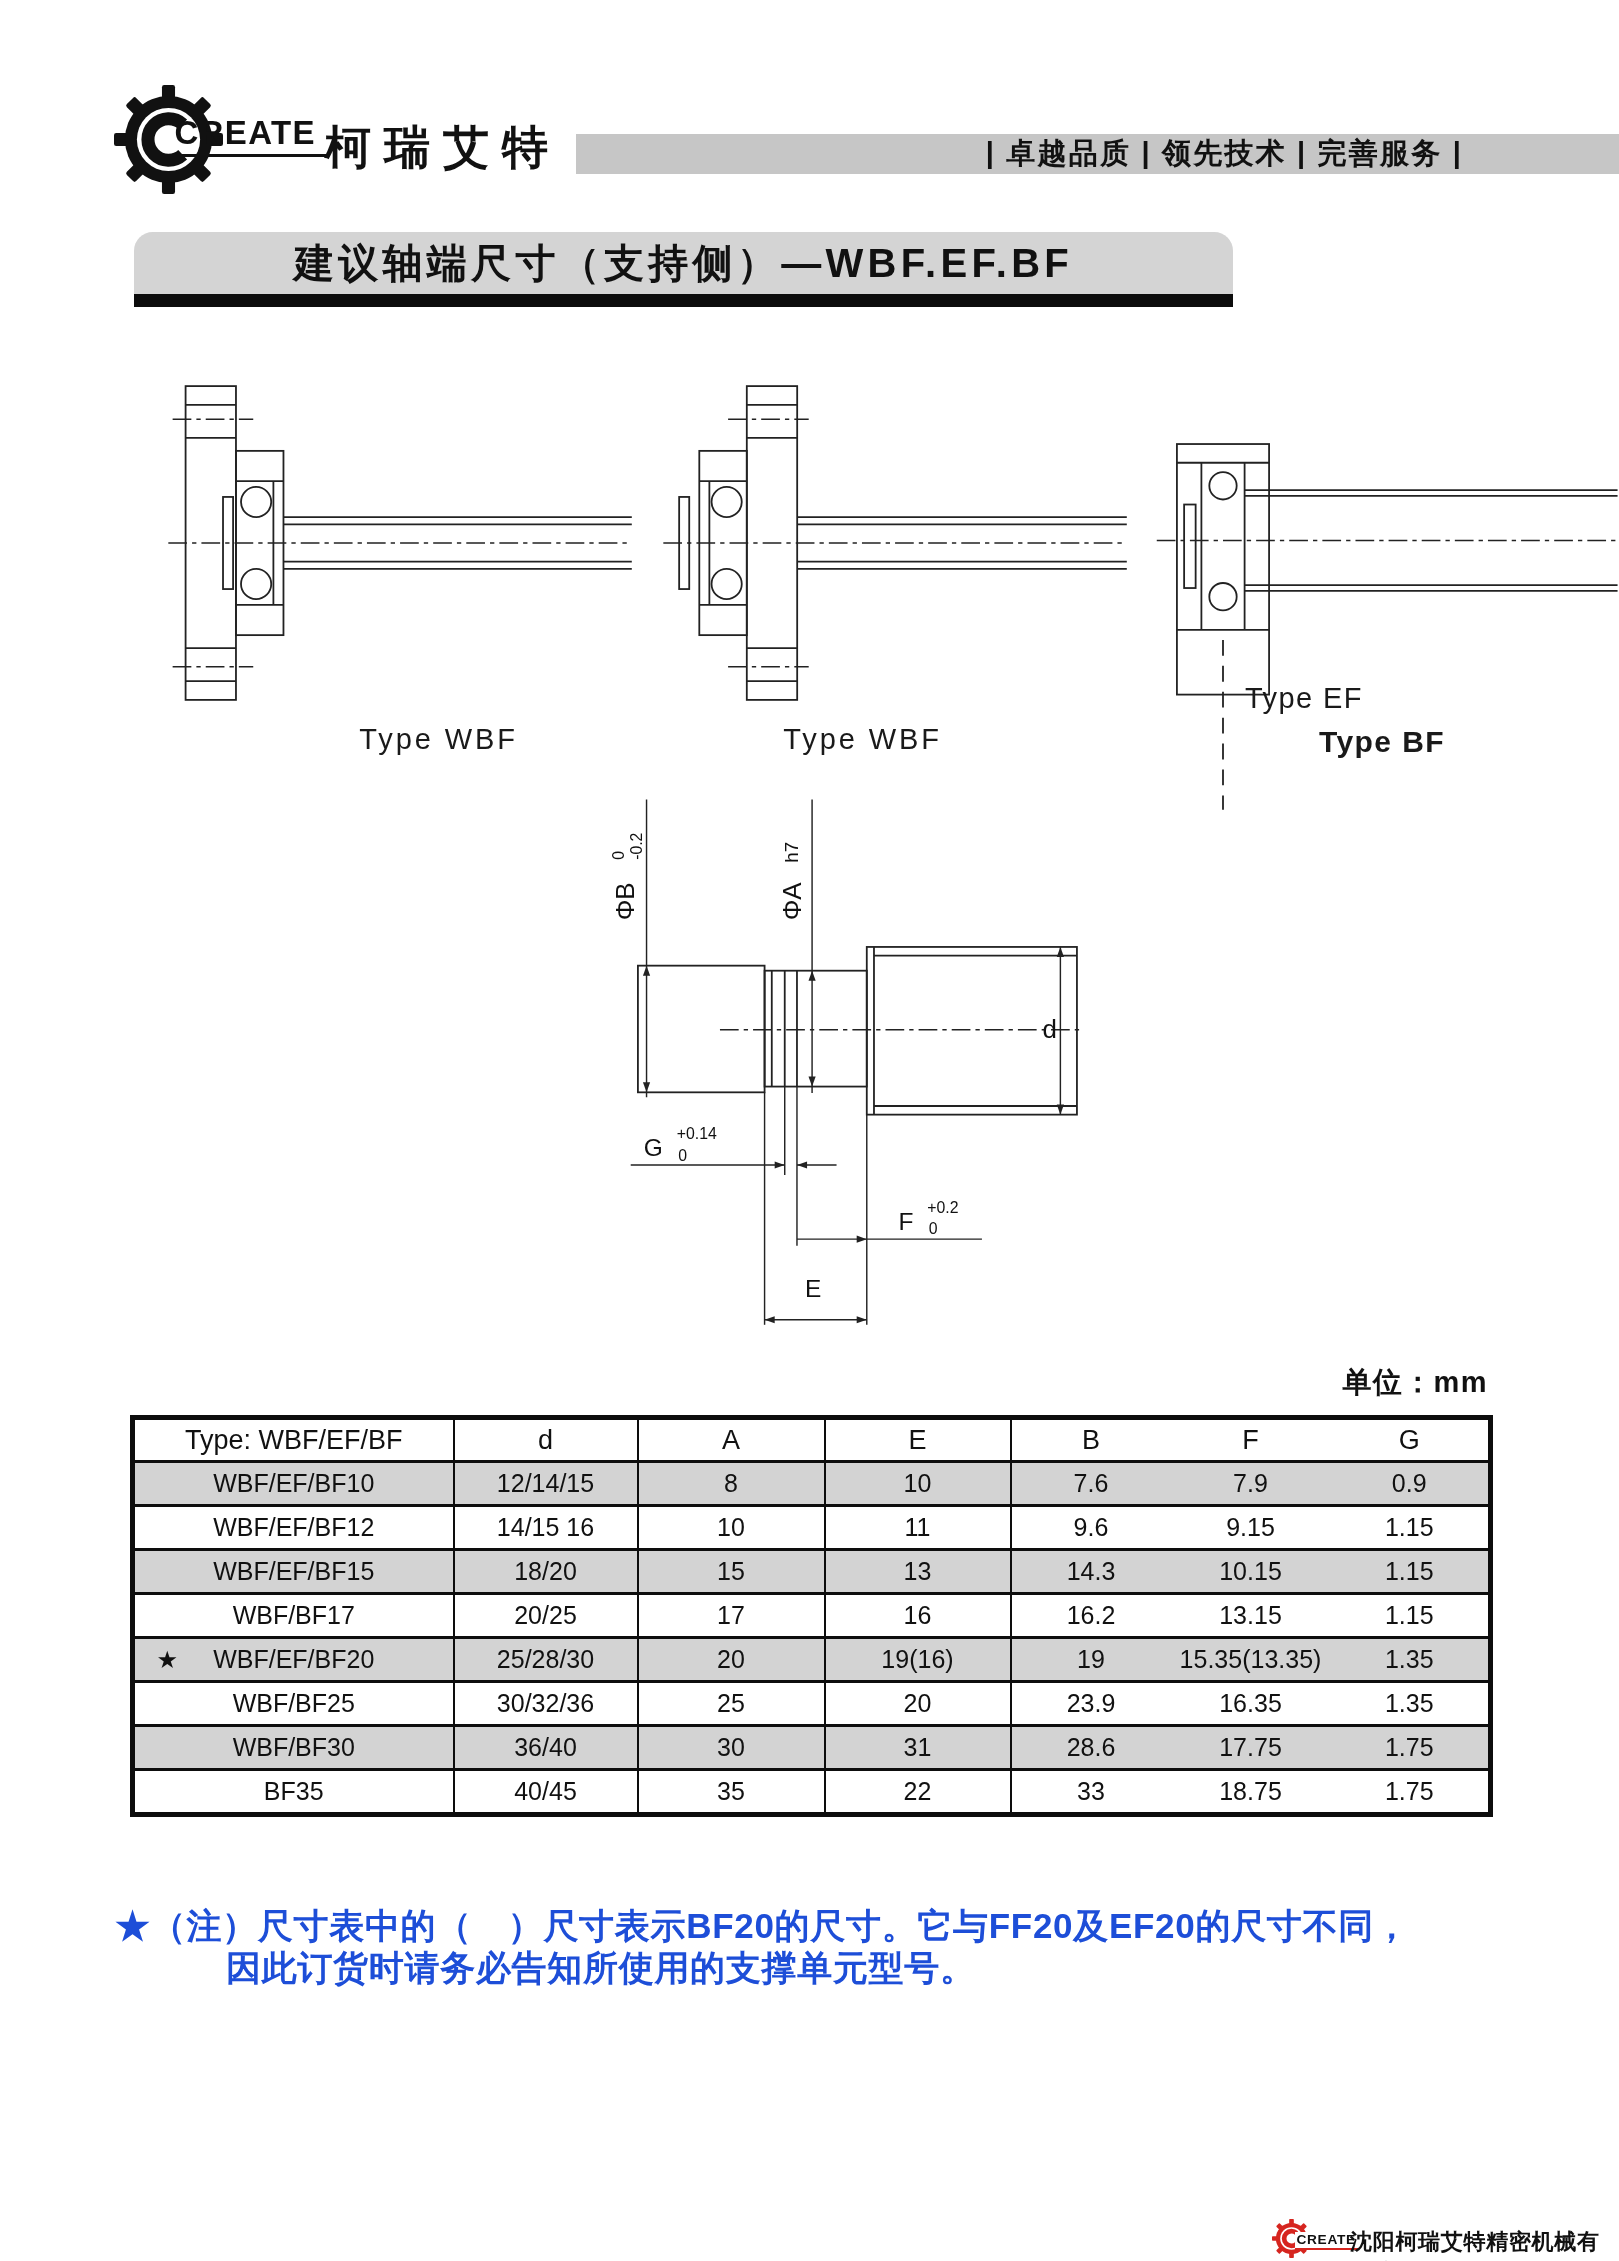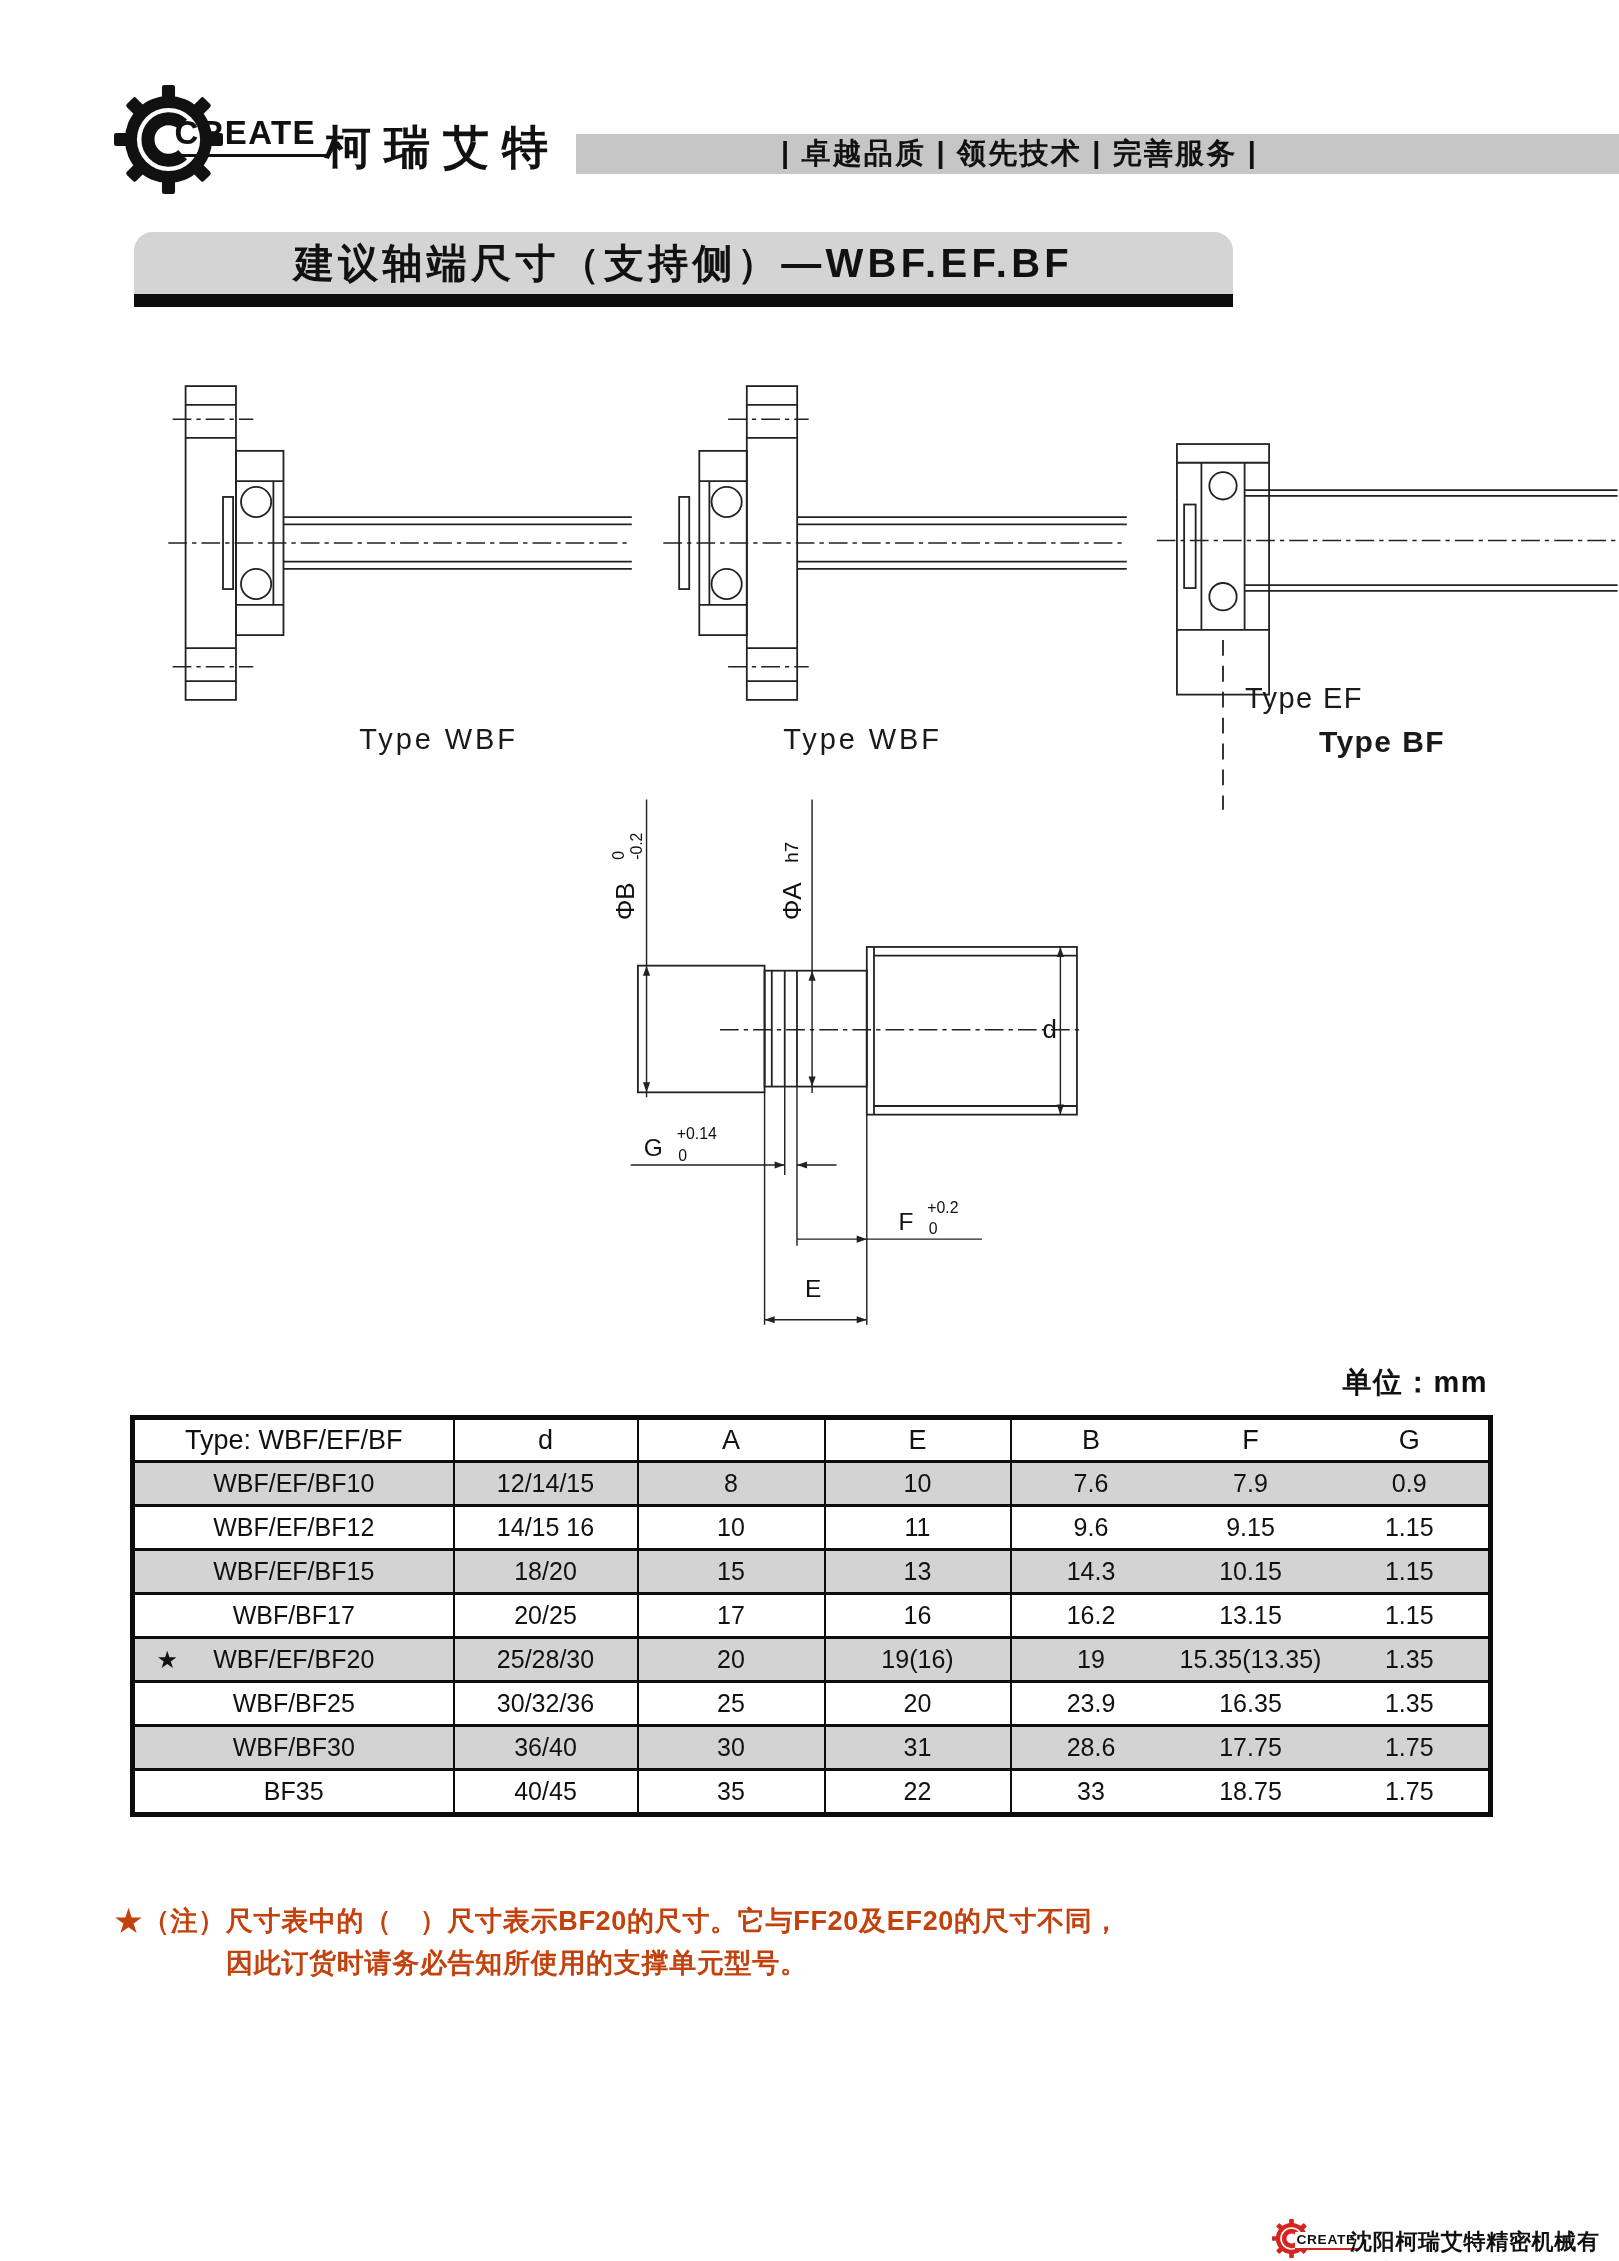--- a/index.html
+++ b/index.html
@@ -54,21 +54,21 @@
   }
   table.dim thead tr.h1 th { height:47px; font-size:24.5px; font-weight:700; letter-spacing:1.4px; }
   table.dim thead tr.h2 th { height:40px; font-size:27px; font-weight:500; }
   table.dim thead th.model-sub { font-size:24px; }
   table.dim tbody td { height:41px; font-size:25px; font-weight:500; border-top-width:3.6px; border-bottom-width:3.6px; }
   table.dim .bfg { border-left:none; border-right:none; }
   tr.gray { background:#d3d3d3; }
   td.model-cell { position:relative; }
   td.model-cell .star { position:absolute; left:21.6px; top:50%; transform:translateY(-50%); font-size:24px; }
   
-  .fn { position:absolute; font-size:27px; font-weight:600; letter-spacing:0.7px; color:#c2410c; }
+  .fn { position:absolute; font-size:35px; font-weight:600; letter-spacing:0.7px; color:#1d4ed8; }
   .fn1 { left:115px; top:1903px; }
   .fn2 { left:226px; top:1945px; }
   
   .f-gear { position:absolute; left:1272px; top:2219px; width:39px; height:39px; }
   .f-create {
     position:absolute; left:1295px; top:2232px; font-size:13.7px; font-weight:800;
     letter-spacing:0.7px; border-bottom:2.2px solid #d6251f; padding:0 2.9px 0.7px 1.4px; background:#fff;
   }
   .f-company { position:absolute; left:1350px; top:2227px; font-size:22px; font-weight:700; letter-spacing:0.7px; }
 </style>
@@ -87,21 +87,21 @@
       <rect x="44" y="0" width="12" height="20" rx="2" transform="rotate(225 50 50)"></rect>
       <rect x="44" y="0" width="12" height="20" rx="2" transform="rotate(270 50 50)"></rect>
       <rect x="44" y="0" width="12" height="20" rx="2" transform="rotate(315 50 50)"></rect>
       <circle cx="50" cy="50" r="40"></circle>
     </g>
     <circle cx="50" cy="50" r="29" fill="#ffffff"></circle>
     <path d="M 63,36 A 19,19 0 1 0 63,64" stroke="#111" stroke-width="12" fill="none"></path>
   </svg>
   <div class="brand-en">CREATE</div>
   <div class="brand-cn">柯瑞艾特</div>
-  <div class="slogan-bar" style="background:#c6c6c6;justify-content:center;">
+  <div class="slogan-bar" style="background:#c6c6c6;">
     <span>| 卓越品质 | 领先技术 | 完善服务 |</span>
   </div>
 
   <div class="title-banner">
     <div class="title-gray" style="background:#d4d4d4;">
       <span>建议轴端尺寸（支持侧）—WBF.EF.BF</span>
     </div>
     <div class="title-black"></div>
   </div>
 

